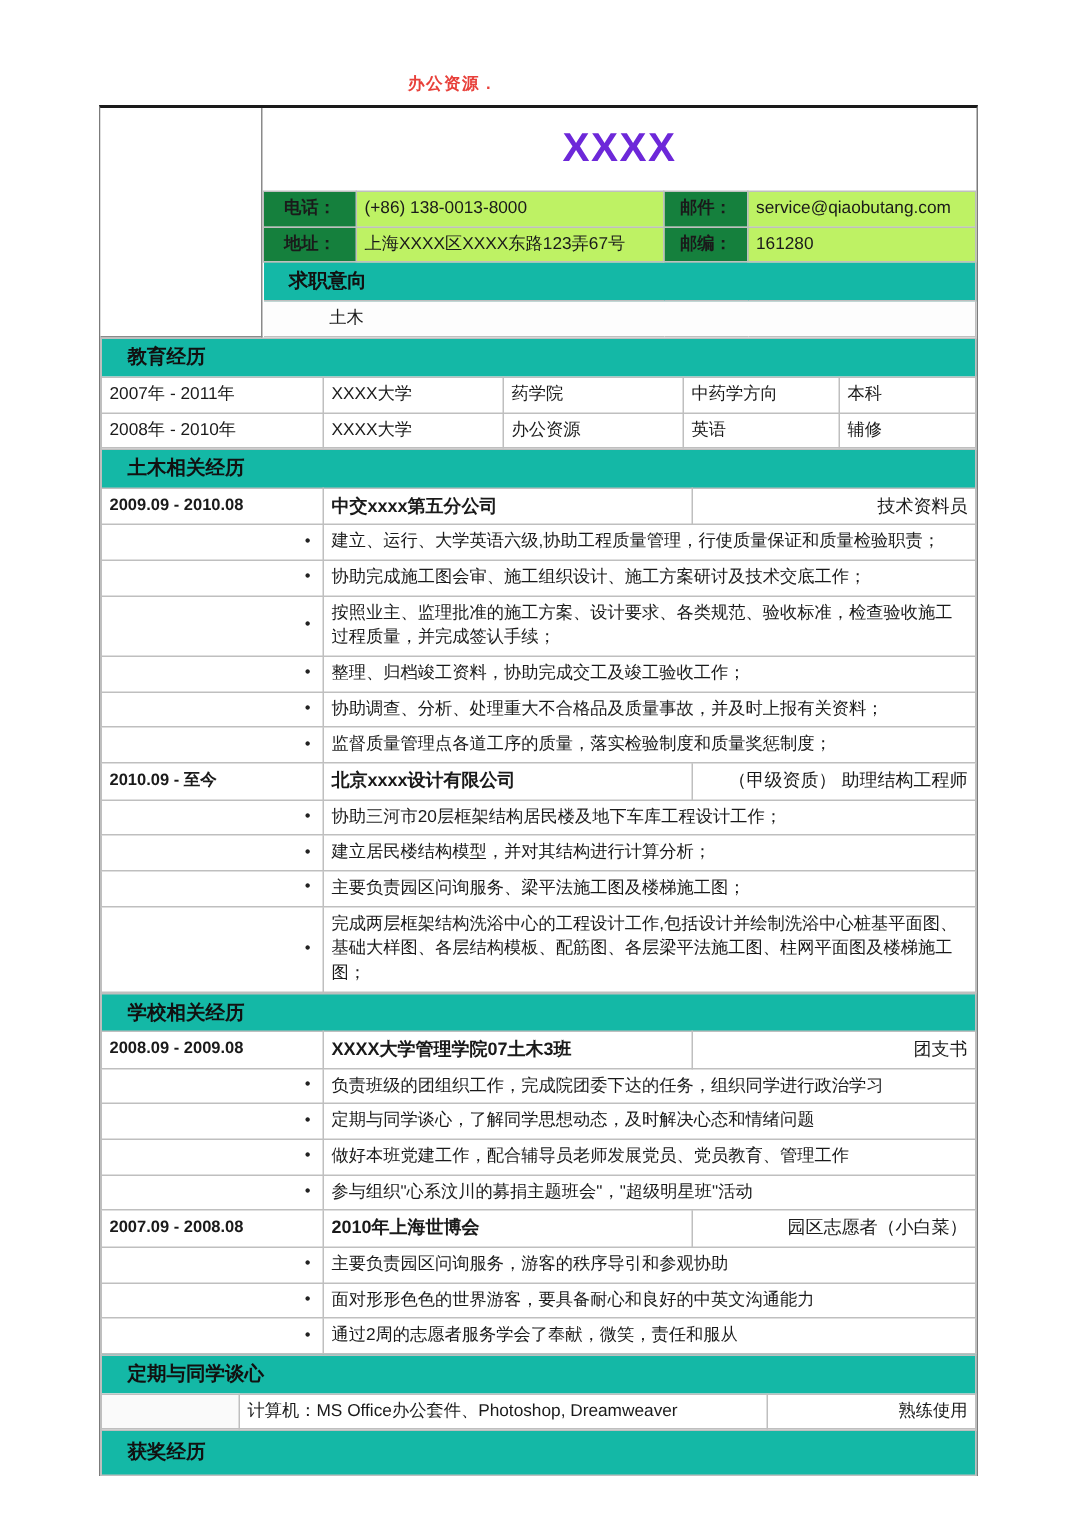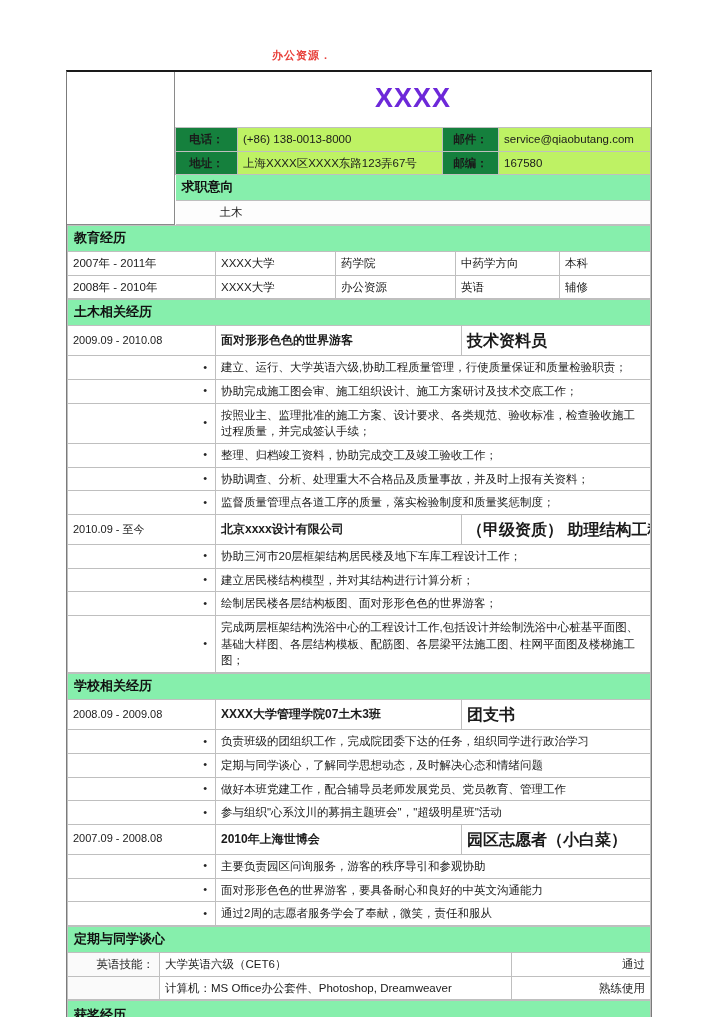--- a/index.html
+++ b/index.html
@@ -59,31 +59,31 @@
   }
   .lbl{
     background:#15803d;
     font-weight:bold;
     text-align:center;
     font-size:11.5px;
   }
   .val{background:#bef264;}
   
   .sec{
-    background:#86efac;
+    background:#14b8a6;
     font-weight:bold;
     font-size:13px;
-    padding:3px 6px;
+    padding:3px 17px;
     border:1px solid #bfbfbf;
     color:#111;
   }
   
-  .date{font-weight:normal;font-size:11px;}
+  .date{font-weight:bold;font-size:11px;}
   .org{font-weight:bold;font-size:12px;}
-  .title{font-weight:bold;font-size:16px;}
+  .title{font-weight:normal;font-size:12px;text-align:right;}
   .bulletcell{text-align:right;padding-right:8px;color:#222;font-size:11px;}
   .objective{background:#fdfdfd;padding-left:44px;}
   .skilllbl{text-align:right;background:#fafafa;}
   .skillstat{text-align:right;}
   .nowrapR{white-space:nowrap;overflow:hidden;text-overflow:clip;}
 </style>
 </head>
 <body>
 
 <div class="banner">办公资源 .</div>
@@ -107,21 +107,21 @@
         <tr>
           <td class="lbl">电话：</td>
           <td class="val">(+86) 138-0013-8000</td>
           <td class="lbl">邮件：</td>
           <td class="val">service@qiaobutang.com</td>
         </tr>
         <tr>
           <td class="lbl">地址：</td>
           <td class="val">上海XXXX区XXXX东路123弄67号</td>
           <td class="lbl">邮编：</td>
-          <td class="val">167580</td>
+          <td class="val">161280</td>
         </tr>
         <tr>
           <td colspan="4" class="sec" style="border-left:none;">求职意向</td>
         </tr>
         <tr>
           <td colspan="4" class="objective" style="border-left:none;">土木</td>
         </tr>
       </tbody>
         </table>
     </div>
@@ -162,21 +162,21 @@
         <col style="width:246px">
         <col>
       </colgroup>
     <tbody>
         <tr>
       <td colspan="3" class="sec">土木相关经历</td>
     </tr>
 
     <tr>
       <td class="date">2009.09 - 2010.08</td>
-      <td class="org">面对形形色色的世界游客</td>
+      <td class="org">中交xxxx第五分公司</td>
       <td class="title nowrapR">技术资料员</td>
     </tr>
     <tr>
       <td class="bulletcell">•</td>
       <td colspan="2">建立、运行、大学英语六级,协助工程质量管理，行使质量保证和质量检验职责；</td>
     </tr>
     <tr>
       <td class="bulletcell">•</td>
       <td colspan="2">协助完成施工图会审、施工组织设计、施工方案研讨及技术交底工作；</td>
     </tr>
@@ -205,21 +205,21 @@
     <tr>
       <td class="bulletcell">•</td>
       <td colspan="2">协助三河市20层框架结构居民楼及地下车库工程设计工作；</td>
     </tr>
     <tr>
       <td class="bulletcell">•</td>
       <td colspan="2">建立居民楼结构模型，并对其结构进行计算分析；</td>
     </tr>
     <tr>
       <td class="bulletcell">•</td>
-      <td colspan="2">绘制居民楼各层结构板图、面对形形色色的世界游客；</td>
+      <td colspan="2">主要负责园区问询服务、梁平法施工图及楼梯施工图；</td>
     </tr>
     <tr>
       <td class="bulletcell">•</td>
       <td colspan="2">完成两层框架结构洗浴中心的工程设计工作,包括设计并绘制洗浴中心桩基平面图、基础大样图、各层结构模板、配筋图、各层梁平法施工图、柱网平面图及楼梯施工图；</td>
     </tr>
   </tbody>
     </table>
 
   <table>
     <colgroup>
@@ -278,25 +278,20 @@
     <colgroup>
         <col style="width:92px">
         <col style="width:352px">
         <col>
       </colgroup>
     <tbody>
         <tr>
       <td colspan="3" class="sec">定期与同学谈心</td>
     </tr>
     <tr>
-      <td class="skilllbl">英语技能：</td>
-      <td>大学英语六级（CET6）</td>
-      <td class="skillstat">通过</td>
-    </tr>
-    <tr>
       <td class="skilllbl"></td>
       <td>计算机：MS Office办公套件、Photoshop, Dreamweaver</td>
       <td class="skillstat">熟练使用</td>
     </tr>
   </tbody>
     </table>
 
   <table>
     <tbody>
         <tr>

